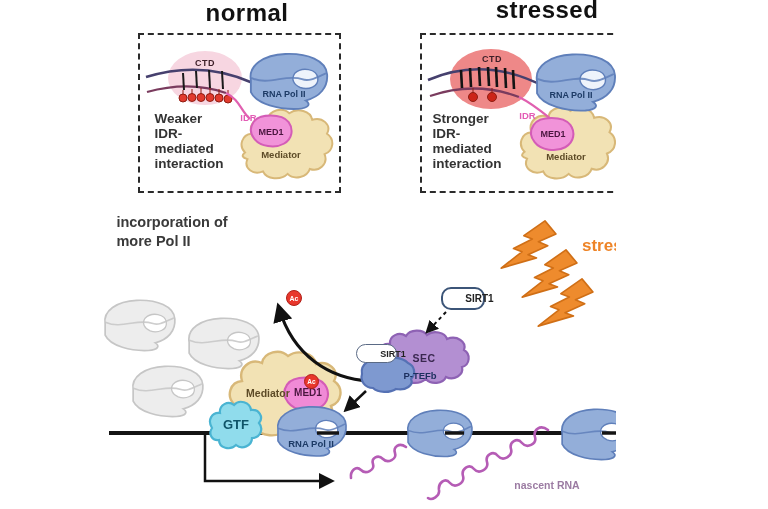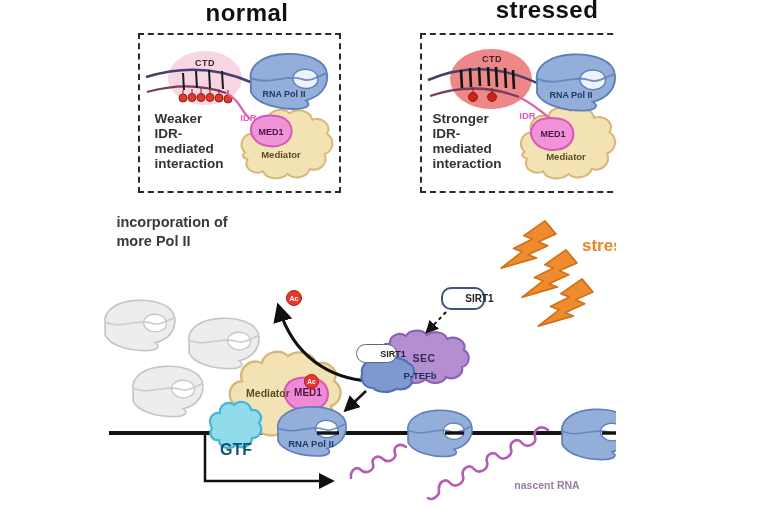--- a/index.html
+++ b/index.html
@@ -8,21 +8,21 @@
   #fig svg{position:absolute;left:0;top:0;}
   .panel-box{position:absolute;border:2px dashed #2a2a2a;background:transparent;}
   .lbl{position:absolute;transform:translate(-50%,-50%);font-weight:bold;white-space:nowrap;
        line-height:1;color:#333;}
   .title{font-size:24px;color:#111;letter-spacing:.5px;}
   .ctd{color:#3d1f28;font-size:9px;letter-spacing:.5px;}
   .pol2{color:#1d3b66;font-size:9px;}
   .idr{color:#e35cb5;font-size:9.5px;padding-left:17px;}
   .med1{color:#4a163f;font-size:9px;}
   .mediator{color:#5d4b27;font-size:9.5px;}
-  .gtf{color:#0f5468;font-size:16px;margin-top:26px;}
+  .gtf{color:#0f5468;font-size:13px;}
   .sec{color:#3a2850;font-size:10.5px;letter-spacing:.5px;}
   .ptefb{color:#1c2f5e;font-size:9.5px;}
   .nascent{color:#9b7ba2;font-size:10.5px;font-weight:bold;}
   .stress{color:#ee8427;font-size:17px;}
   .txtblock{position:absolute;transform:translateX(-50%);text-align:left;font-weight:bold;}
   .desc{font-size:13.5px;color:#333;line-height:15px;}
   .note{font-size:14.5px;color:#3a3a3a;line-height:19px;}
   .badge{position:absolute;border-radius:50%;background:#e8372c;border:1px solid #b02018;
          color:#fff;font-weight:bold;display:flex;align-items:center;justify-content:center;}
   .pill{position:absolute;background:#fff;border-radius:10px;display:flex;align-items:center;

